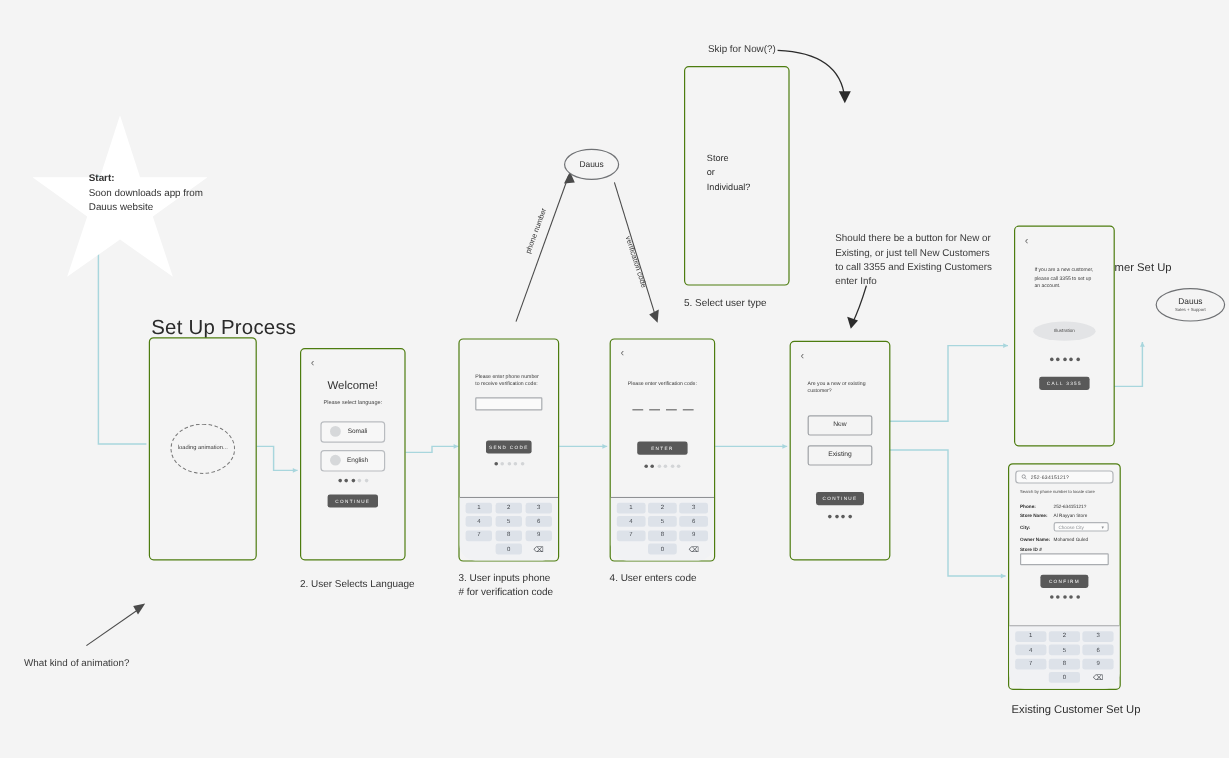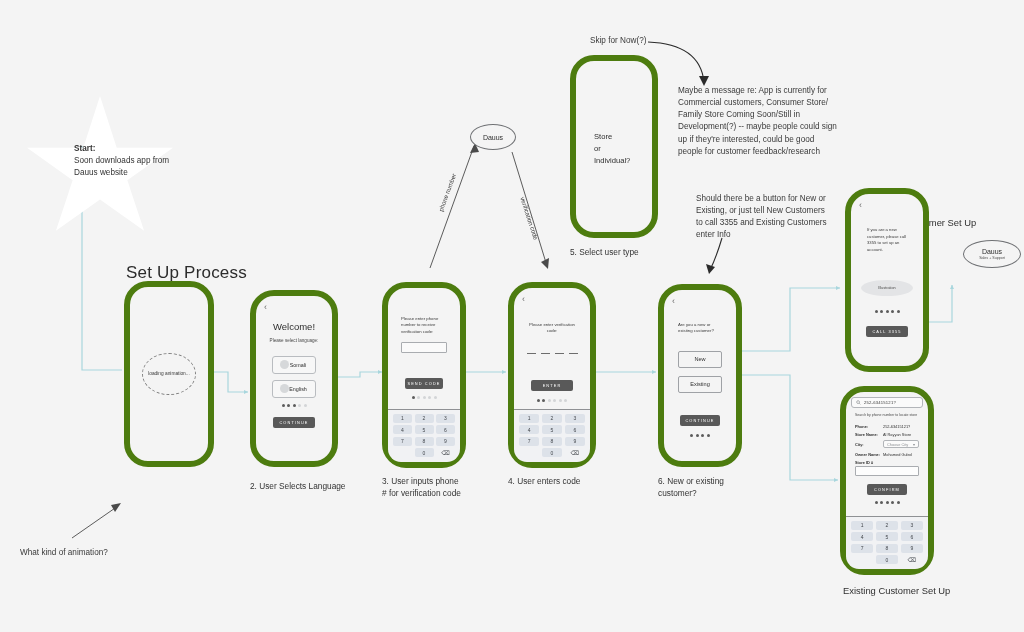--- a/index.html
+++ b/index.html
@@ -29,22 +29,22 @@
   .start-block { width: 120px; font-size: 8.2px; line-height: 1.45; color: #333; }
   .start-block b { font-weight: 700; }
   .note { font-size: 8.2px; line-height: 1.48; color: #3a3a3a; }
   .caption { font-size: 8.3px; line-height: 1.45; color: #333; }
   .group-label { font-size: 9.4px; color: #2f2f2f; }
 
   
   .phone {
     position: absolute;
     background: #f4f4f4;
-    border: 6px solid #4d7c0f;
-    border-radius: 24px;
+    border: 1px solid #4d7c0f;
+    border-radius: 4px;
   }
   .phone .back-chevron {
     position: absolute; left: 8px; top: 7px;
     font-size: 9px; color: #6b6b6b; line-height: 1;
   }
   .screen-inner { position: absolute; inset: 0; padding: 6px; }
 
   .sc-title { text-align: center; font-size: 9.5px; color: #2e2e2e; }
   .sc-sub { text-align: center; font-size: 4.6px; color: #4a4a4a; line-height: 1.45; }
 
@@ -338,22 +338,20 @@
       </div>
       <div class="btn-dark" style="width:40px; margin-top:22px;">CONTINUE</div>
       <div class="dots" style="margin-top:8px;">
         <i class="on"></i>
           <i class="on"></i>
           <i class="on"></i>
           <i class="on"></i>
       </div>
     </div>
   </div>
-  <div class="abs caption" style="left:658px; top:475px; width:110px; white-space:pre-line;">6. New or existing
-customer?</div>
 
   <div class="abs group-label" style="left:883px; top:169px;margin-top:48px;">New Customer Set Up</div>
   <div class="phone" style="left:845px; top:188px; width:84px; height:184px;">
     <div class="back-chevron">‹</div>
     <div class="screen-inner">
       <div style="font-size:4.2px; line-height:1.6; color:#3a3a3a; margin:27px 10px 0 10px;">If you are a new customer, please call 3355 to set up an account.</div>
       <div class="illus" style="margin-top:26px;">Illustration</div>
       <div class="dots" style="margin-top:14px;">
         <i class="on"></i>
           <i class="on"></i>
@@ -435,19 +433,18 @@
 
   <div class="ellipse" style="left:470px; top:124px; width:46px; height:26px;">
     <span class="e-main">Dauus</span>
   </div>
 
   <div class="edge-label" style="left:437px; top:210px; transform:rotate(-70deg); transform-origin:left top;">phone number</div>
   <div class="edge-label" style="left:526px; top:196px; transform:rotate(72deg); transform-origin:left top;">verification code</div>
 
   <div class="abs note" style="left:590px; top:35px;">Skip for Now(?)</div>
 
-  <div class="abs note" style="left:678px; top:85px; width:160px;">Maybe a message re: App is currently for Commercial customers, Consumer Store/ Family Store Coming Soon/Still in Development(?) -- maybe people could sign up if they're interested, could be good people for customer feedback/research</div>
 
   <div class="abs note" style="left:696px; top:193px; width:135px;">Should there be a button for New or Existing, or just tell New Customers to call 3355 and Existing Customers enter Info</div>
 
   <div class="abs note" style="left:20px; top:547px;">What kind of animation?</div>
 
 </div>
 
 </body></html>

